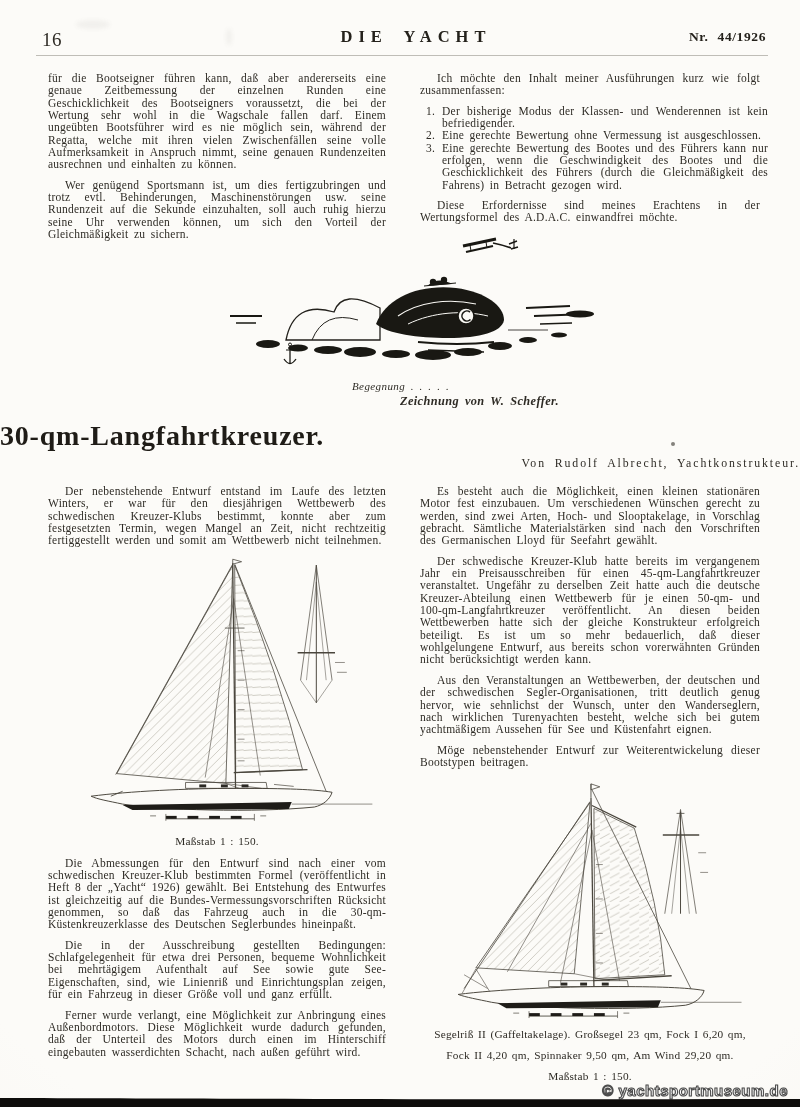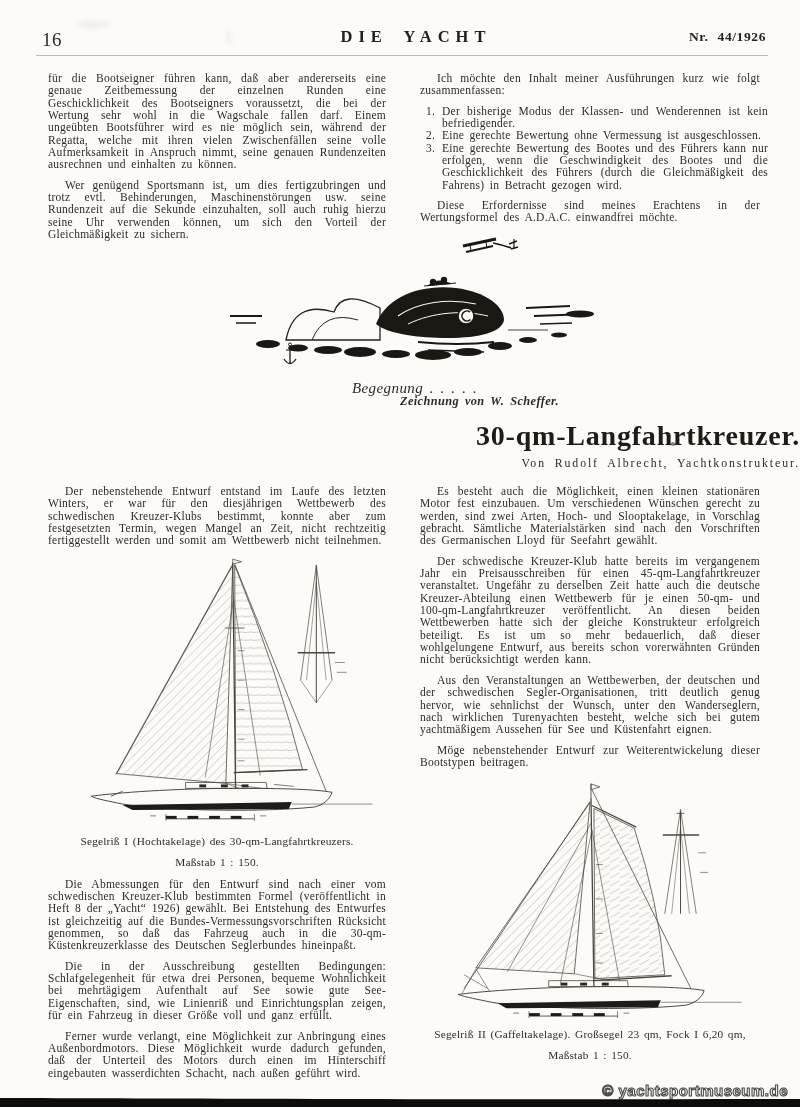--- a/index.html
+++ b/index.html
@@ -25,26 +25,26 @@
   .col-li  { left:40px;  top:64px;  width:354px; }
   .col-ri  { left:412px; top:64px;  width:356px; }
   .col-la  { left:40px;  top:477px; width:354px; }
   .col-ra  { left:412px; top:477px; width:356px; }
 
   .li { display:flex; margin-left:14px; }
   .li .num { flex:0 0 16px; }
   .li .itext { flex:1; text-align:justify; }
 
   .sketch-wrap { position:absolute; left:228px; top:228px; width:404px; height:152px; }
-  .sk-cap { position:absolute; left:352px; top:380px; font-style:italic; font-size:15px;
+  .sk-cap { position:absolute; left:352px; top:380px; font-style:italic; font-size:11px;
     letter-spacing:.4px; word-spacing:2.5px;text-align:right; }
   .sk-credit { position:absolute; left:400px; top:394px; font-style:italic; font-size:12.3px;
     letter-spacing:.4px; word-spacing:2.5px;font-weight:bold; }
 
-  .article-title { position:absolute; left:0; top:420px; width:800px; text-align:right;
+  .article-title { position:absolute; left:0; top:420px; width:800px; text-align:left;
     font-size:28px; font-weight:bold; letter-spacing:.8px; color:#1f1c17; }
   .article-byline { position:absolute; left:0; top:456px; width:800px; text-align:right;
     font-size:11.8px; letter-spacing:1.9px; word-spacing:4px; }
 
   .figure { display:block; margin:2px 0 3px 0; }
   .figcap { text-align:center; text-indent:0; font-size:11.3px; line-height:13px;
     letter-spacing:.2px; word-spacing:1.5px; }
   .figcap-block { margin:3px 0 9px 0; }
 
   .watermark { position:absolute; top:1082px; right:12px;
@@ -222,21 +222,20 @@
           <path d="M281,8 L265,125 M281,8 L297,125"></path>
           <path d="M281,25 L271,125 M281,25 L291,125" stroke-width="0.5"></path>
           <path d="M262,97 L300,97" stroke-width="1.5"></path>
           <path d="M265,125 L281,148 M297,125 L281,148" stroke-width="0.5"></path>
           <path d="M300,107 L310,107 M302,117 L312,117" stroke-width="0.6"></path>
         </g>
       </g>
     </svg>
 
     <div class="figcap-block">
-      <p class="figcap">Segelriß I (Hochtakelage) des 30-qm-Langfahrtkreuzers.</p>
       <p class="figcap">Maßstab 1 : 150.</p>
     </div>
 
     <p class="indent">Die Abmessungen für den Entwurf sind nach einer vom schwedischen Kreuzer-Klub bestimmten Formel (veröffentlicht in Heft 8 der „Yacht“ 1926) gewählt. Bei Entstehung des Entwurfes ist gleichzeitig auf die Bundes-Vermessungsvorschriften Rücksicht genommen, so daß das Fahrzeug auch in die 30-qm-Küstenkreuzerklasse des Deutschen Seglerbundes hineinpaßt.</p>
     <p class="indent">Die in der Ausschreibung gestellten Bedingungen: Schlafgelegenheit für etwa drei Personen, bequeme Wohnlichkeit bei mehrtägigem Aufenthalt auf See sowie gute See-Eigenschaften, sind, wie Linienriß und Einrichtungsplan zeigen, für ein Fahrzeug in dieser Größe voll und ganz erfüllt.</p>
     <p class="indent">Ferner wurde verlangt, eine Möglichkeit zur Anbringung eines Außenbordmotors. Diese Möglichkeit wurde dadurch gefunden, daß der Unterteil des Motors durch einen im Hinterschiff eingebauten wasserdichten Schacht, nach außen geführt wird.</p>
   </div>
 
   <div class="col col-ra">
     <p class="indent">Es besteht auch die Möglichkeit, einen kleinen stationären Motor fest einzubauen. Um verschiedenen Wünschen gerecht zu werden, sind zwei Arten, Hoch- und Slooptakelage, in Vorschlag gebracht. Sämtliche Materialstärken sind nach den Vorschriften des Germanischen Lloyd für Seefahrt gewählt.</p>
@@ -299,20 +298,21 @@
           <path d="M272,52 L263,140 M272,52 L281,140" stroke-width="0.5"></path>
           <path d="M254,60 L291,60" stroke-width="1.5"></path>
           <path d="M290,78 L298,78 M292,98 L300,98" stroke-width="0.6"></path>
           <path d="M268,38 L276,38" stroke-width="0.8"></path>
         </g>
       </g>
     </svg>
 
     <div class="figcap-block">
       <p class="figcap">Segelriß II (Gaffeltakelage). Großsegel 23 qm, Fock I 6,20 qm,</p>
+      <p class="figcap">Fock II 4,20 qm, Spinnaker 9,50 qm, Am Wind 29,20 qm.</p>
       <p class="figcap">Maßstab 1 : 150.</p>
     </div>
   </div>
 
   <div class="watermark">© yachtsportmuseum.de</div>
 
   <svg class="scan-bar" width="800" height="11" viewBox="0 0 800 11">
     <path d="M0,2 C200,2.5 500,4 800,3 L800,11 L0,11 Z" fill="#0e0d0b"></path>
   </svg>
 

